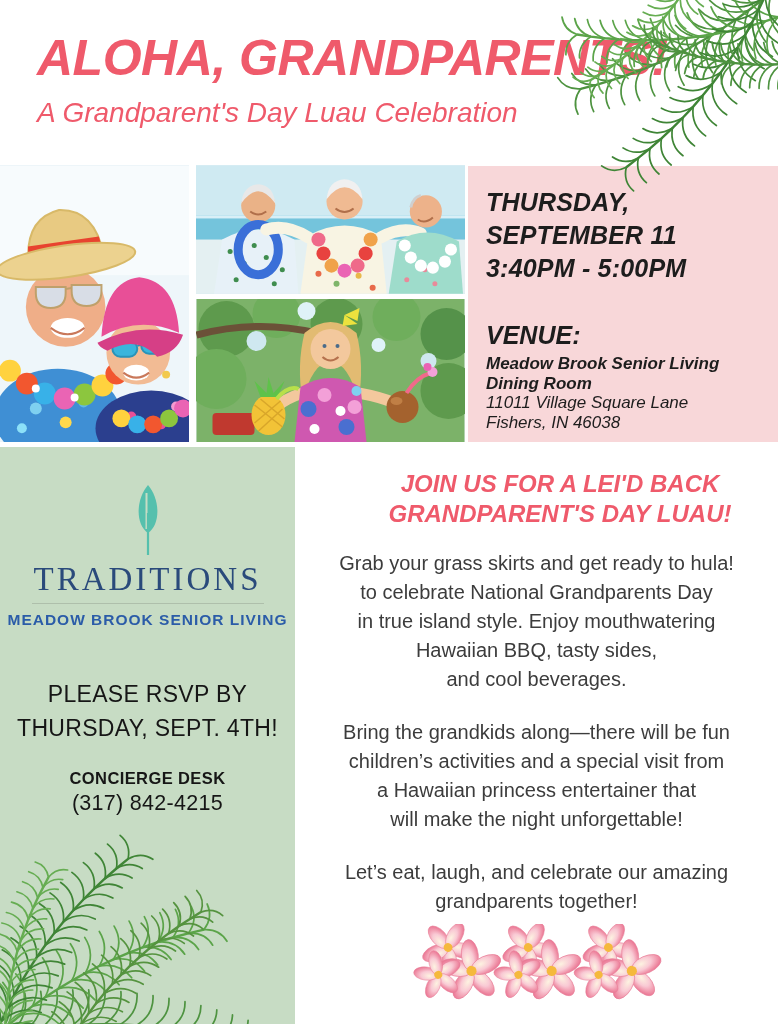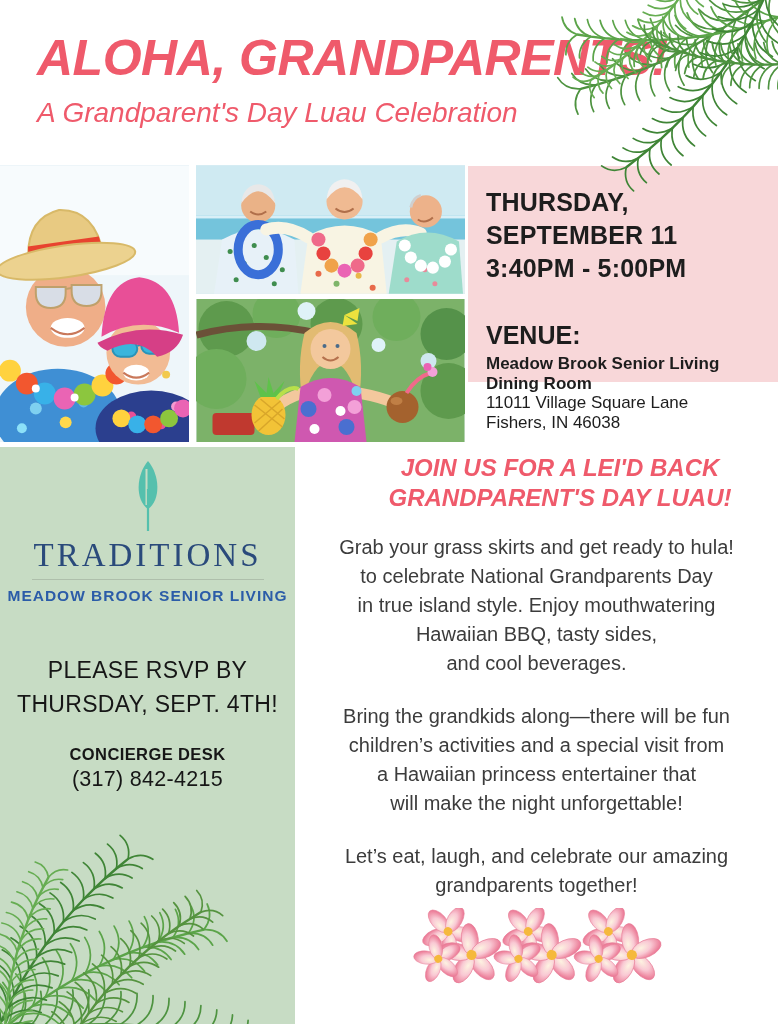--- a/index.html
+++ b/index.html
@@ -23,54 +23,54 @@
   .palm-bl { position:absolute; left:0; bottom:0; width:275px; height:250px; }
   
   .photo { position:absolute; overflow:hidden; background:#e8f2f6; }
   .photo svg { display:block; width:100%; height:100%; }
   .photo-left  { left:0;   top:165; width:189px; height:277px; }
   .photo-tr    { left:196px; top:165px; width:269px; height:129px; }
   .photo-br    { left:196px; top:299px; width:269px; height:143px; }
   .photo-left  { left:0; top:165px; }
   
   .pink-box {
-    position:absolute; left:468px; top:166px; width:310px; height:216px;
-    background:#F8D7D9; z-index:1; padding:20px 14px 0 18px; color:#1D1D1D;
+    position:absolute; left:468px; top:166px; width:310px; height:276px;
+    background:#F8D7D9; z-index:1; padding:20px 14px 0 18px; color:#1D1D1D;font-style:italic;
   }
   .date-line { font-size:25px; font-weight:700; line-height:33px; letter-spacing:0.2px; }
   .venue-label { margin-top:36px; font-size:25px; font-weight:700; line-height:28px; }
   .venue-bold { font-size:17px; font-weight:700; line-height:19.5px; }
   .venue-addr { font-size:17px; font-weight:400; line-height:19.5px; }
   .venue-bold.first { margin-top:5px; }
   
   .green-box {
     position:absolute; left:0; top:447px; width:295px; height:577px;
     background:#C7DCC4; overflow:hidden; text-align:center;
   }
-  .logo-block { position:relative; padding-top:12px; z-index:2; }
+  .logo-block { position:relative; padding-top:36px; z-index:2; }
   .leaf-icon-svg { display:block; margin:0 auto; width:40px; height:74px; }
   .logo-text {
     margin-top:4px; font-family:"Liberation Serif", serif;
     font-size:33px; font-weight:400; color:#2A4A7B; letter-spacing:3px;
   }
   .logo-divider { width:232px; height:1px; background:#aebfab; margin:5px auto 0; }
   .logo-sub {
     margin-top:7px; font-size:15.5px; font-weight:700; color:#2B5CA8; letter-spacing:1px;
   }
   .rsvp-block { position:relative; margin-top:48px; z-index:2; color:#161616; }
   .rsvp-line { font-size:23px; font-weight:500; line-height:34px; letter-spacing:0.3px; }
   .contact-block { position:relative; margin-top:24px; z-index:2; color:#161616; }
   .contact-label { font-size:16.5px; font-weight:700; letter-spacing:0.4px; }
   .contact-phone { font-size:21.5px; font-weight:400; margin-top:3px; letter-spacing:0.3px; }
   
   .right-col {
     position:absolute; left:295px; top:447px; width:483px; height:577px;
     text-align:center;
   }
-  .invite-heading { margin-top:6px;padding-left:47px; }
+  .invite-heading { margin-top:22px;padding-left:47px; }
   .invite-heading div {
     font-size:24px; font-weight:700; font-style:italic; color:#EF5A6B; line-height:30px;
   }
   .para { color:#3C3C3C; }
   .para div { font-size:20px; line-height:29px; }
   .para-1 { margin-top:20px; }
   .para-2 { margin-top:24px; }
   .para-3 { margin-top:24px; }
   .flowers { margin-top:8px; }
   .flowers svg { display:block; margin:0 auto; width:250px; height:88px; }

